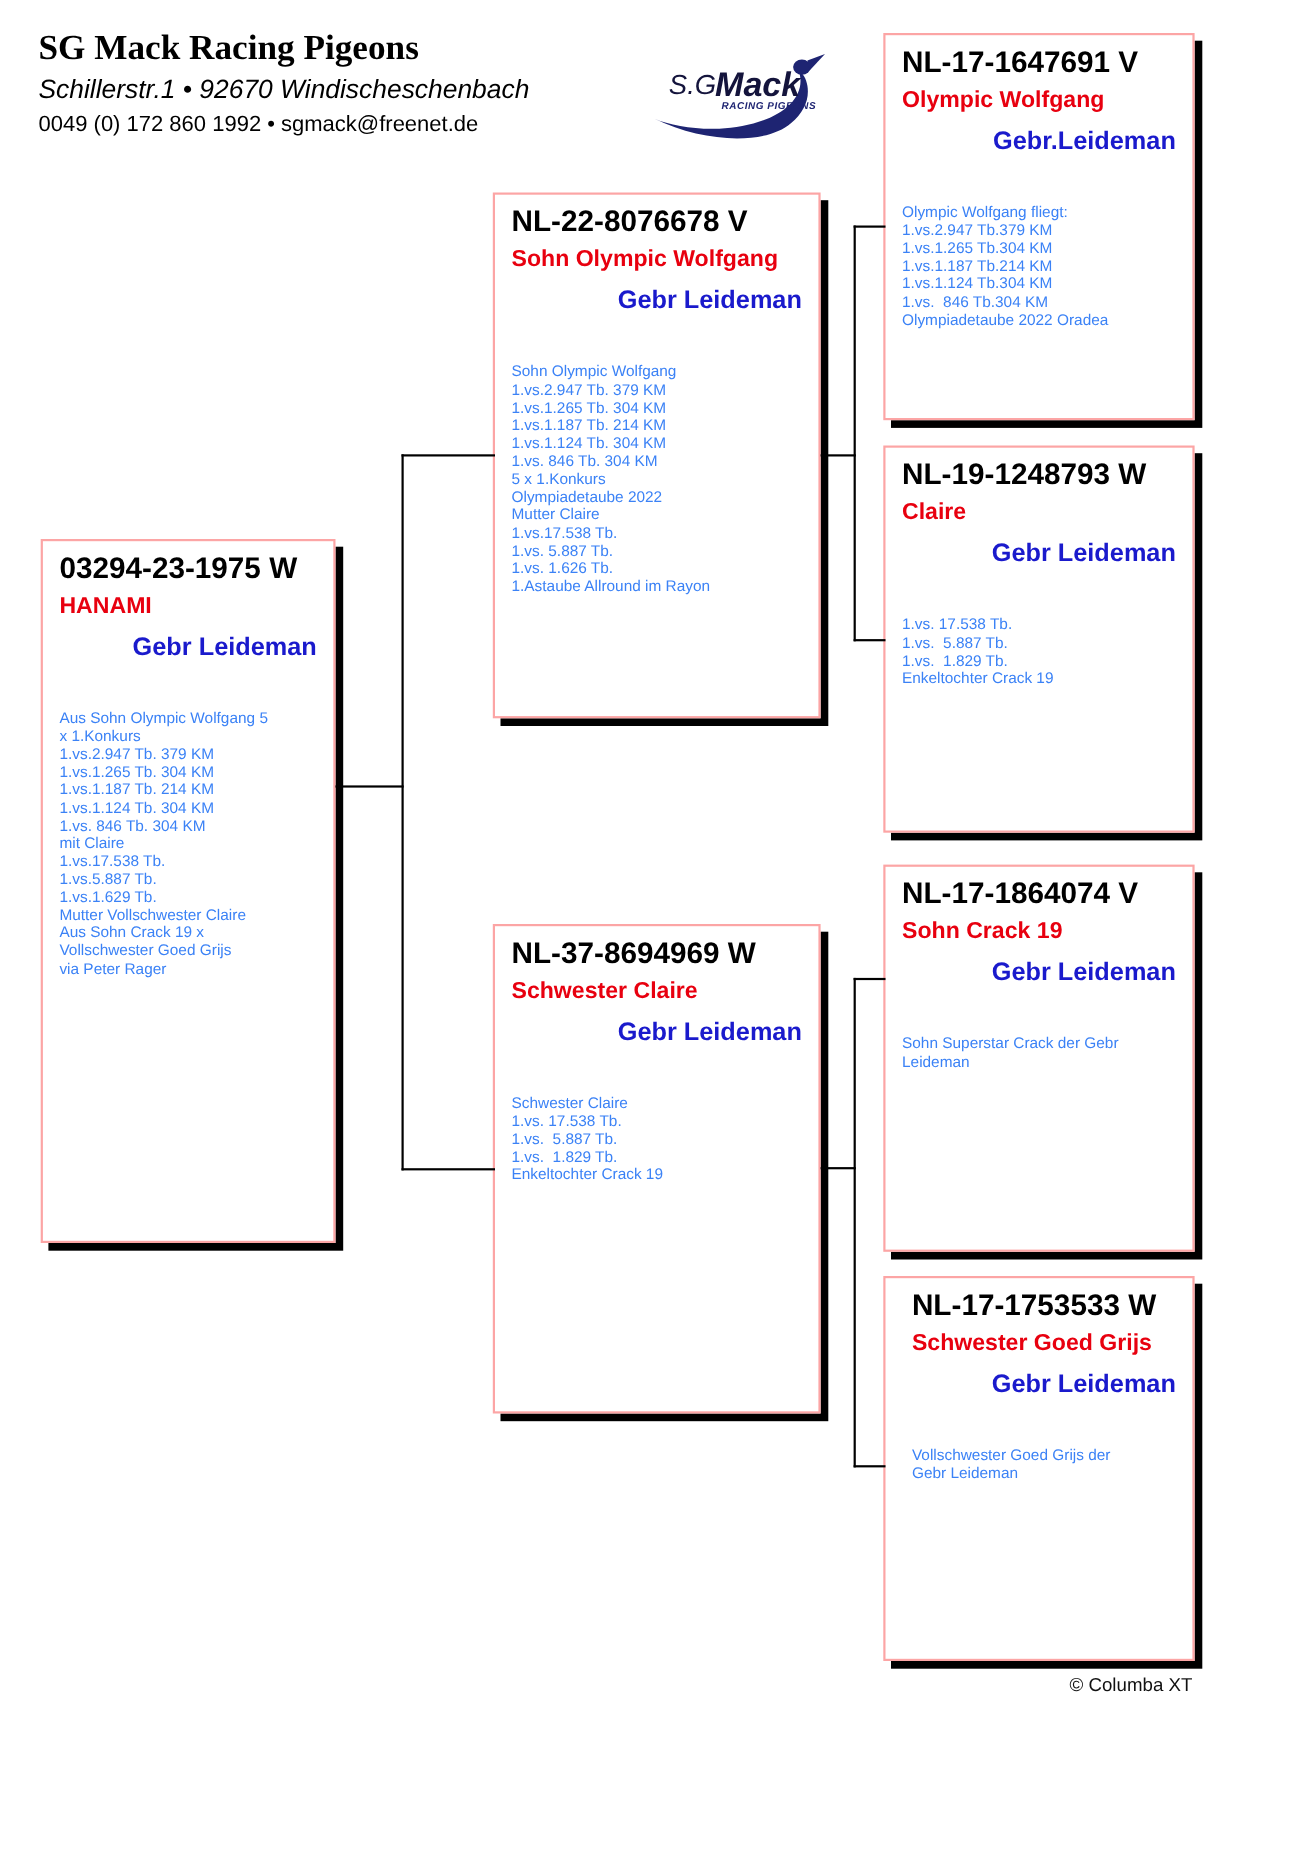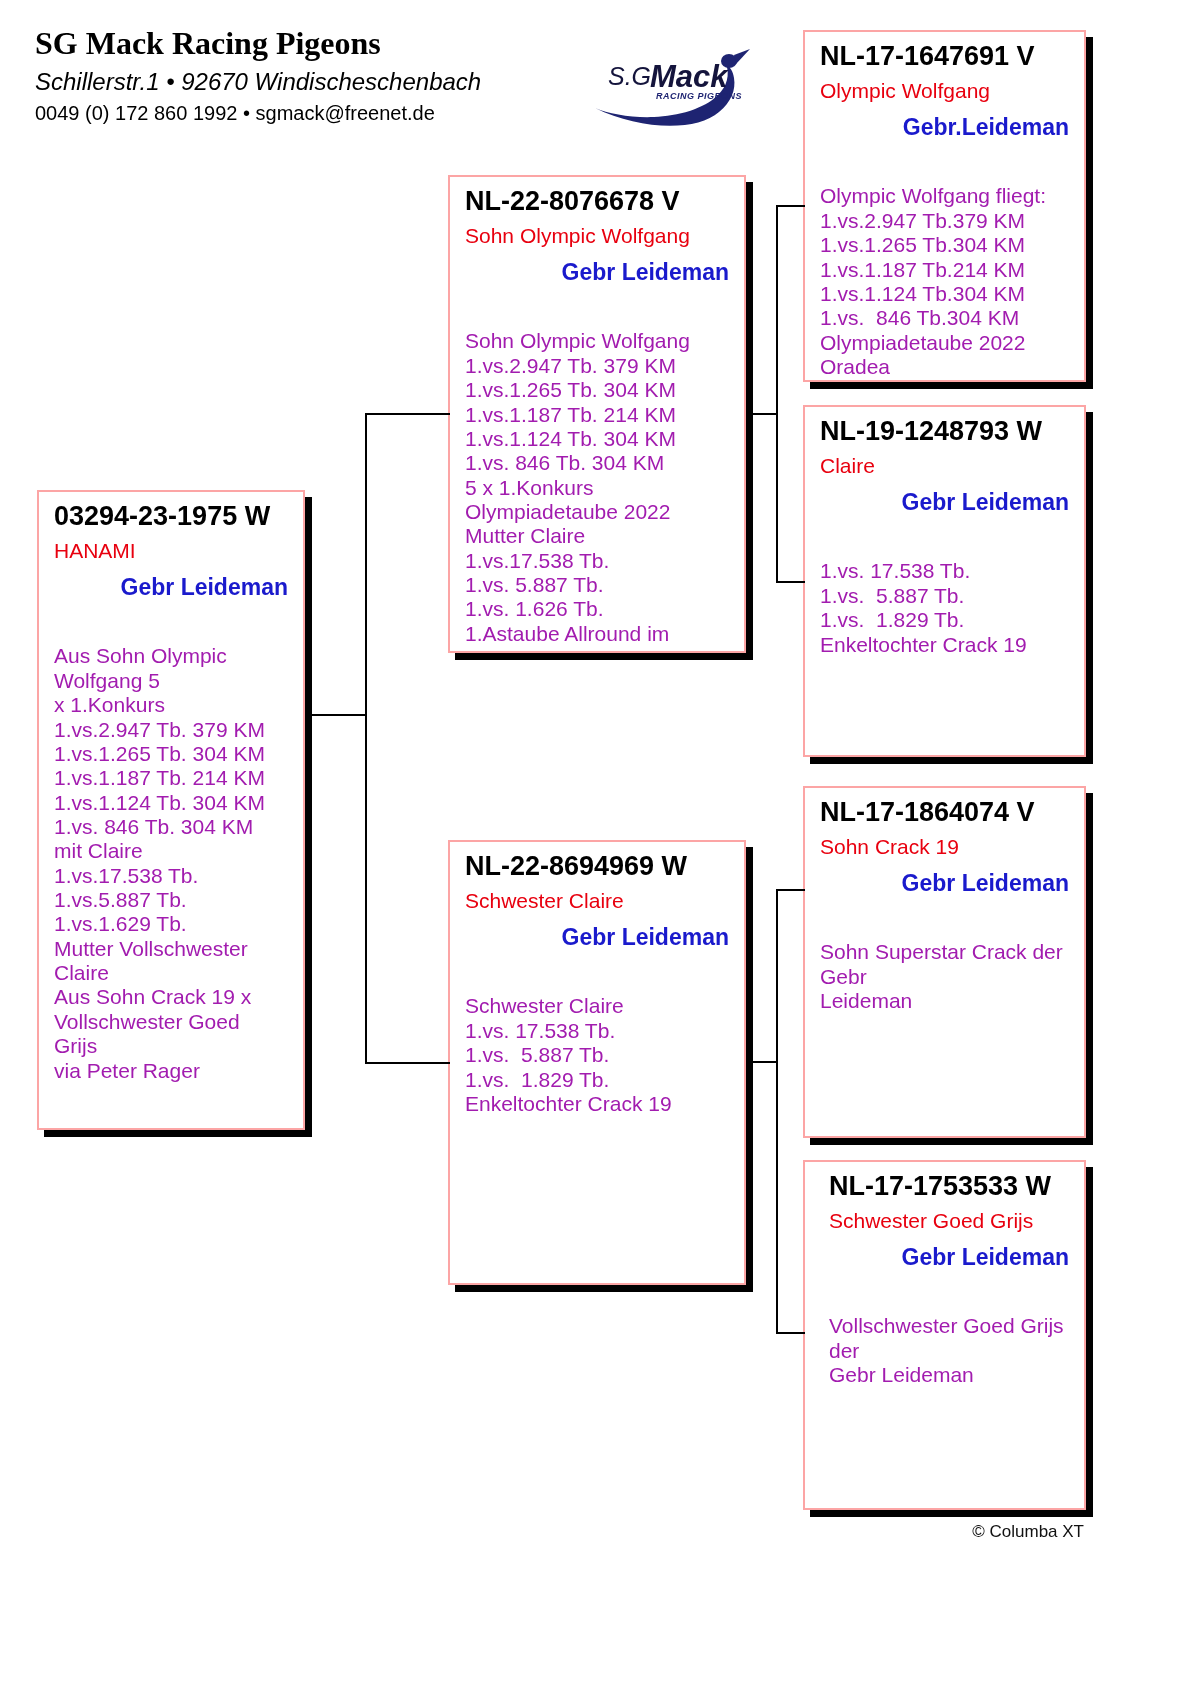--- a/index.html
+++ b/index.html
@@ -18,23 +18,23 @@
   .swoosh{fill:var(--logo-navy,#1e2472);}
   .logo-main{fill:#14143c;}
   .logo-sub{fill:var(--logo-navy,#1e2472);}
   
   .pbox{
     position:absolute;background:#fff;border:2px solid #fca5a5;
     box-shadow:7px 7px 0 #000;box-sizing:border-box;
     padding:9px 15px 8px 15px;overflow:hidden;
   }
   .ring{font-size:27px;font-weight:bold;line-height:1.15;margin:0 0 7px 0;color:#000;}
-  .pname{font-size:21px;font-weight:normal;line-height:1.1;margin:0 0 13px 0;color:var(--name-red,#e8000f);}
+  .pname{font-size:21px;font-weight:bold;line-height:1.1;margin:0 0 13px 0;color:var(--name-red,#e8000f);}
   .breeder{font-size:23px;font-weight:bold;line-height:1.1;margin:0 0 11px 0;color:var(--breeder-blue,#1a1acc);text-align:right;}
-  .pbody{font-size:21px;line-height:1.16;white-space:pre-wrap;color:#a21caf;margin-top:44px;}
+  .pbody{font-size:14px;line-height:1.16;white-space:pre-wrap;color:#3b82f6;margin-top:44px;}
   
   .line{position:absolute;background:#000;}
   
   .footer{position:absolute;top:1522px;right:106px;font-size:17px;color:#111;}
 </style>
 </head>
 <body>
 
 <div class="page">
 
@@ -89,21 +89,21 @@
 5 x 1.Konkurs
 Olympiadetaube 2022
 Mutter Claire
 1.vs.17.538 Tb.
 1.vs. 5.887 Tb.
 1.vs. 1.626 Tb.
 1.Astaube Allround im Rayon</div>
   </div>
 
   <div class="pbox" style="left:448px;top:840px;width:298px;height:445px;">
-    <div class="ring">NL-22-8694969 W</div>
+    <div class="ring">NL-37-8694969 W</div>
     <div class="pname">Schwester Claire</div>
     <div class="breeder">Gebr Leideman</div>
     <div class="pbody">Schwester Claire
 1.vs. 17.538 Tb.
 1.vs.  5.887 Tb.
 1.vs.  1.829 Tb.
 Enkeltochter Crack 19</div>
   </div>
 
   <div class="pbox" style="left:803px;top:30px;width:283px;height:352px;">

